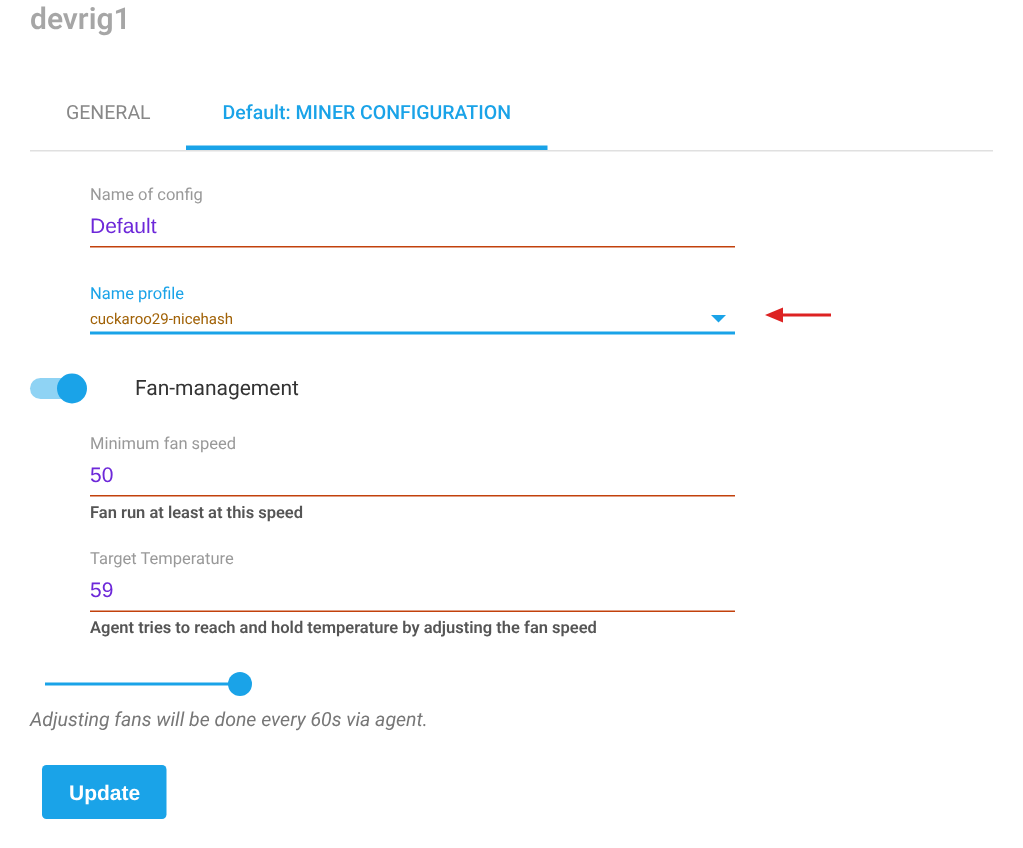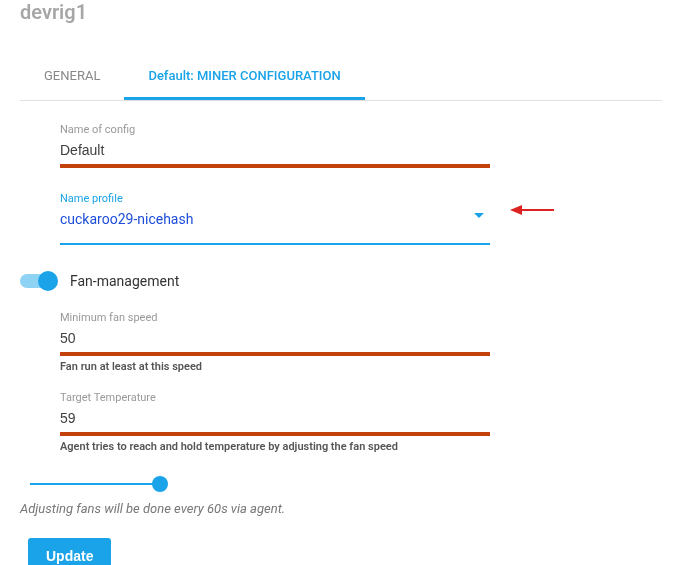--- a/index.html
+++ b/index.html
@@ -50,39 +50,39 @@
       color: #999;
       display: block;
       margin-bottom: 2px;
     }
     .field-label.accent {
       color: #1aa3e8;
     }
     .field-input {
       width: 100%;
       border: none;
-      border-bottom: 4px solid #c2410c;
+      border-bottom: 1px solid #c2410c;
       font-size: 14px;
       padding: 4px 0 6px 0;
       outline: none;
       background: transparent;
-      color: #404040;
+      color: #6d28d9;
     }
     .field-select-wrap {
       position: relative;
     }
     .field-select {
       width: 100%;
       border: none;
       border-bottom: 2px solid #1aa3e8;
-      font-size: 14px;
-      padding: 4px 0 16px 0;
+      font-size: 10px;
+      padding: 4px 0 2px 0;
       outline: none;
       background: transparent;
-      color: #1d4ed8;
+      color: #a16207;
     }
     .dropdown-icon {
       position: absolute;
       right: 6px;
       top: 6px;
       width: 0;
       height: 0;
       border-left: 5px solid transparent;
       border-right: 5px solid transparent;
       border-top: 5px solid #1aa3e8;
@@ -90,20 +90,21 @@
     .helper-text {
       font-size: 11px;
       color: #555;
       font-weight: 600;
       margin-top: 4px;
     }
     .toggle-row {
       display: flex;
       align-items: center;
       margin: 28px 0 16px 0;
+      gap: 20px;
     }
     .toggle {
       width: 36px;
       height: 14px;
       background: #8fd3f4;
       border-radius: 10px;
       position: relative;
       margin-right: 14px;
       cursor: pointer;
     }

